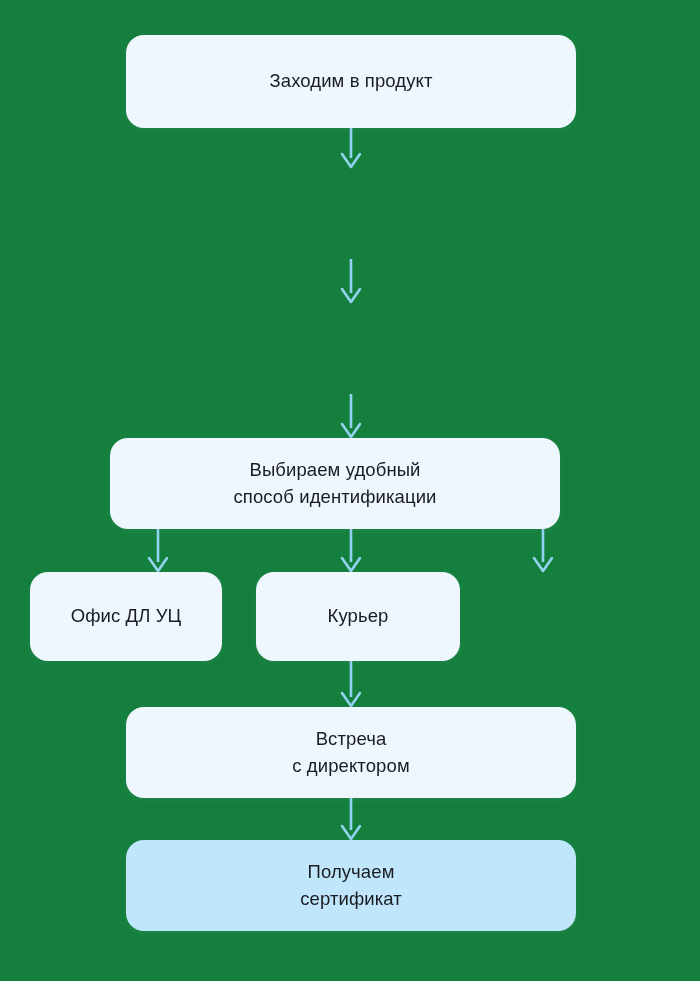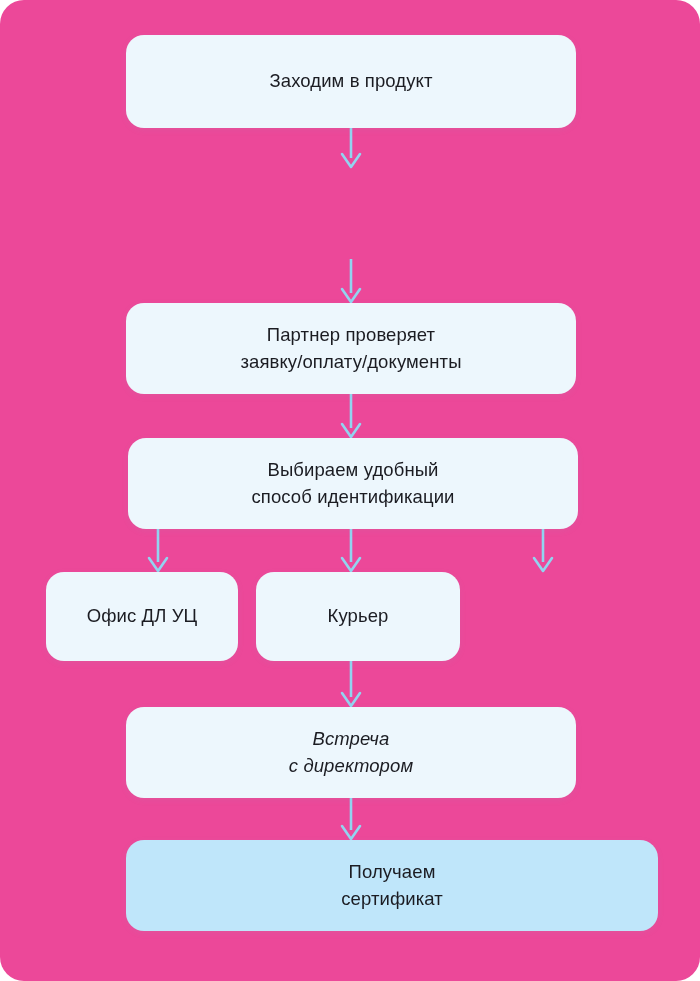--- a/index.html
+++ b/index.html
@@ -44,21 +44,21 @@
 
   .arrow {
     position: absolute;
     overflow: visible;
   }
   .arrow svg { display: block; overflow: visible; }
 </style>
 </head>
 <body>
 
-<div id="canvas" style="background: #ec4899; border-radius: 24px;">
+<div id="canvas" style="background: #15803d;">
     <div class="arrow" style="left: 339px; top: 128px; width: 24px; height: 39px;">
       <svg width="24" height="39" viewBox="0 0 24 39">
         <line x1="12" y1="0" x2="12" y2="30" stroke="#92d4f0" stroke-width="2.6"></line>
         <polyline points="3,26 12,39 21,26" fill="none" stroke="#92d4f0" stroke-width="2.6" stroke-linecap="round" stroke-linejoin="round"></polyline>
       </svg>
     </div>
     <div class="arrow" style="left: 339px; top: 259px; width: 24px; height: 43px;">
       <svg width="24" height="43" viewBox="0 0 24 43">
         <line x1="12" y1="0" x2="12" y2="34" stroke="#92d4f0" stroke-width="2.6"></line>
         <polyline points="3,30 12,43 21,30" fill="none" stroke="#92d4f0" stroke-width="2.6" stroke-linecap="round" stroke-linejoin="round"></polyline>
@@ -94,23 +94,21 @@
         <polyline points="3,32 12,45 21,32" fill="none" stroke="#92d4f0" stroke-width="2.6" stroke-linecap="round" stroke-linejoin="round"></polyline>
       </svg>
     </div>
     <div class="arrow" style="left: 339px; top: 798px; width: 24px; height: 41px;">
       <svg width="24" height="41" viewBox="0 0 24 41">
         <line x1="12" y1="0" x2="12" y2="32" stroke="#92d4f0" stroke-width="2.6"></line>
         <polyline points="3,28 12,41 21,28" fill="none" stroke="#92d4f0" stroke-width="2.6" stroke-linecap="round" stroke-linejoin="round"></polyline>
       </svg>
     </div>
     <div class="node tone-light" style="left: 126px; top: 35px; width: 450px; height: 93px; background: rgb(237, 247, 253); color: rgb(27, 28, 34);"><span class="node-label">Заходим в продукт</span></div>
-    <div class="node tone-light" style="left: 126px; top: 303px; width: 450px; height: 91px; background: rgb(237, 247, 253); color: rgb(27, 28, 34);"><span class="node-label">Партнер проверяет
-заявку/оплату/документы</span></div>
-    <div class="node tone-light" style="left: 128px; top: 438px; width: 450px; height: 91px; background: rgb(237, 247, 253); color: rgb(27, 28, 34);"><span class="node-label">Выбираем удобный
+    <div class="node tone-light" style="left: 110px; top: 438px; width: 450px; height: 91px; background: rgb(237, 247, 253); color: rgb(27, 28, 34);"><span class="node-label">Выбираем удобный
 способ идентификации</span></div>
-    <div class="node tone-light" style="left: 46px; top: 572px; width: 192px; height: 89px; background: rgb(237, 247, 253); color: rgb(27, 28, 34);"><span class="node-label">Офис ДЛ УЦ</span></div>
+    <div class="node tone-light" style="left: 30px; top: 572px; width: 192px; height: 89px; background: rgb(237, 247, 253); color: rgb(27, 28, 34);"><span class="node-label">Офис ДЛ УЦ</span></div>
     <div class="node tone-light" style="left: 256px; top: 572px; width: 204px; height: 89px; background: rgb(237, 247, 253); color: rgb(27, 28, 34);"><span class="node-label">Курьер</span></div>
-    <div class="node tone-light" style="left: 126px; top: 707px; width: 450px; height: 91px; background: rgb(237, 247, 253); color: rgb(27, 28, 34); font-style: italic;"><span class="node-label">Встреча
+    <div class="node tone-light" style="left: 126px; top: 707px; width: 450px; height: 91px; background: rgb(237, 247, 253); color: rgb(27, 28, 34);"><span class="node-label">Встреча
 с директором</span></div>
-    <div class="node tone-accent" style="left: 126px; top: 840px; width: 532px; height: 91px; background: rgb(191, 230, 250); color: rgb(27, 28, 34);"><span class="node-label">Получаем
+    <div class="node tone-accent" style="left: 126px; top: 840px; width: 450px; height: 91px; background: rgb(191, 230, 250); color: rgb(27, 28, 34);"><span class="node-label">Получаем
 сертификат</span></div>
   </div>
 
 </body></html>

